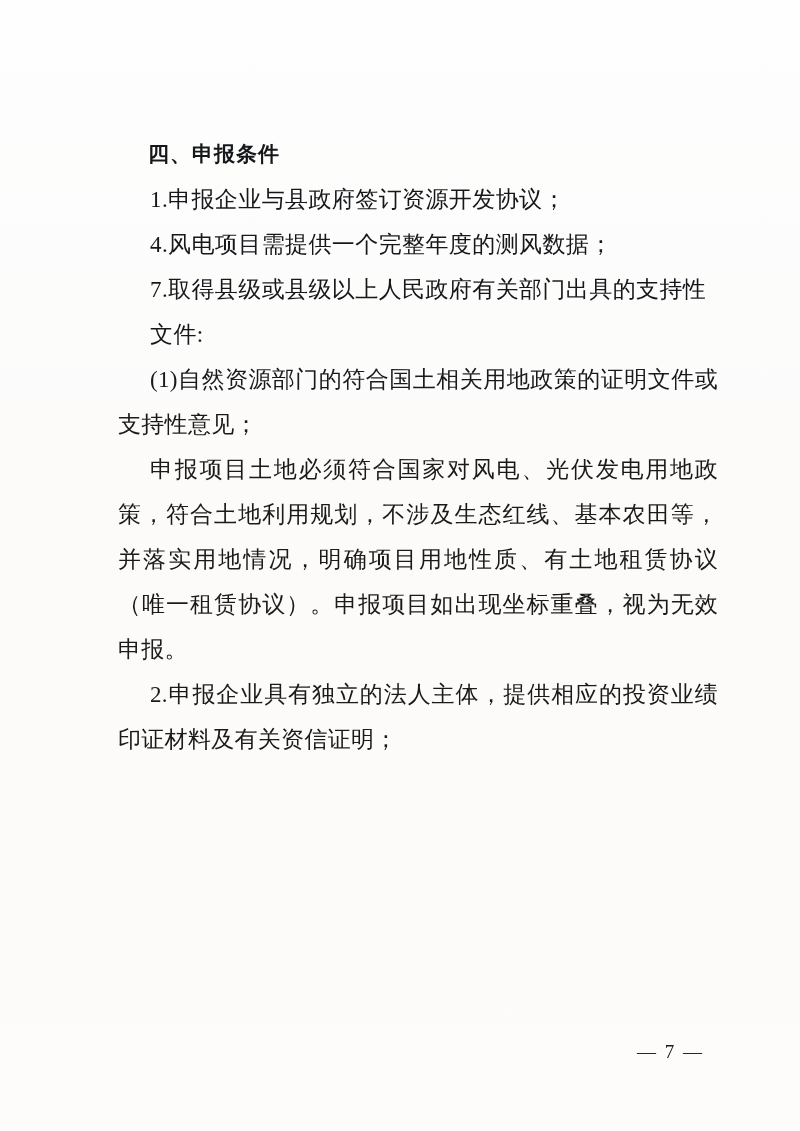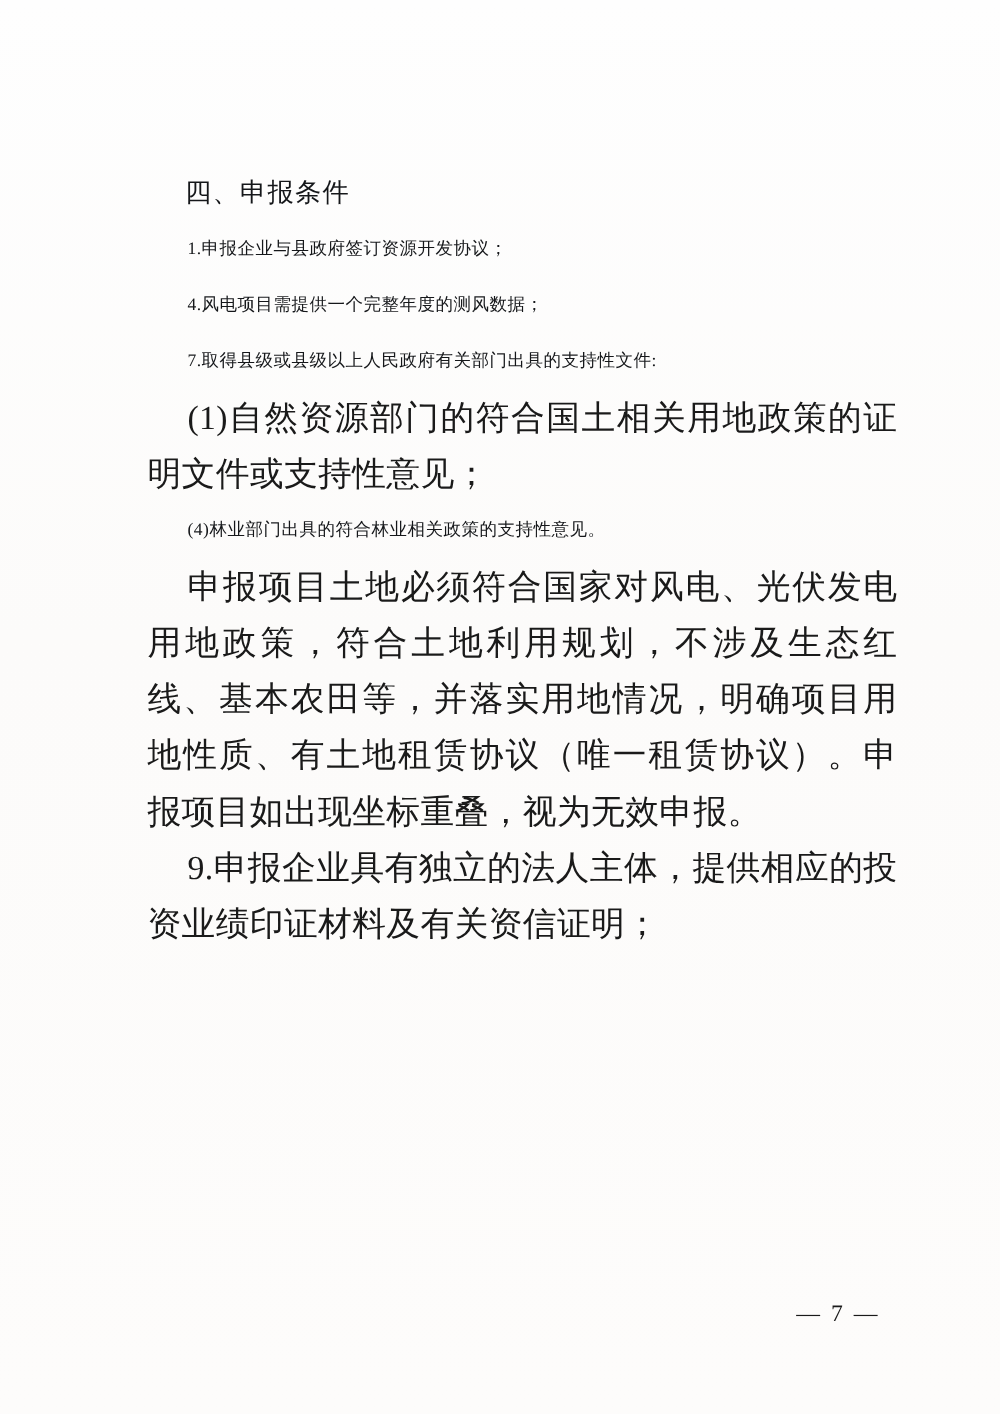--- a/index.html
+++ b/index.html
@@ -30,35 +30,35 @@
     background: linear-gradient(180deg, #fefefe 0%, #fcfbfa 45%, #fdfcfb 100%);
     pointer-events: none;
   }
   .content {
     position: absolute;
     left: 118px;
     top: 132px;
     width: 600px;
   }
   .line {
-    font-size: 14px;
+    font-size: 23px;
     line-height: 45px;
     letter-spacing: 0.4px;
     color: #15171a;
     white-space: pre-wrap;
   }
   .heading {
-    font-weight: normal;
+    font-weight: bold;
     font-size: 21px;
     letter-spacing: 1px;
   }
   .indent-head { padding-left: 30px; }
   .indent-num { padding-left: 32px; }
   .para {
-    font-size: 27px;
+    font-size: 23px;
     line-height: 45px;
     letter-spacing: 0.3px;
     text-align: justify;
     text-justify: inter-ideograph;
   }
   .para-indent {
     text-indent: 32px;
   }
   .footer {
     position: absolute;
@@ -78,25 +78,24 @@
 
     <div class="line heading indent-head">四、申报条件</div>
 
 
     <div class="line indent-num">1.申报企业与县政府签订资源开发协议；</div>
     <div class="line indent-num">4.风电项目需提供一个完整年度的测风数据；</div>
     <div class="line indent-num">7.取得县级或县级以上人民政府有关部门出具的支持性文件:</div>
 
     <div class="para para-indent">(1)自然资源部门的符合国土相关用地政策的证明文件或支持性意见；</div>
 
-    <div class="line indent-num">(4)林业部门出具的符合林业相关政策的支持性意见。</div>
 
     <div class="para para-indent">申报项目土地必须符合国家对风电、光伏发电用地政策，符合土地利用规划，不涉及生态红线、基本农田等，并落实用地情况，明确项目用地性质、有土地租赁协议（唯一租赁协议）。申报项目如出现坐标重叠，视为无效申报。</div>
 
 
 
-    <div class="para para-indent">9.申报企业具有独立的法人主体，提供相应的投资业绩印证材料及有关资信证明；</div>
+    <div class="para para-indent">2.申报企业具有独立的法人主体，提供相应的投资业绩印证材料及有关资信证明；</div>
 
   </div>
 
   <div class="footer">— 7 —</div>
 
 </div>
 
 </body></html>

